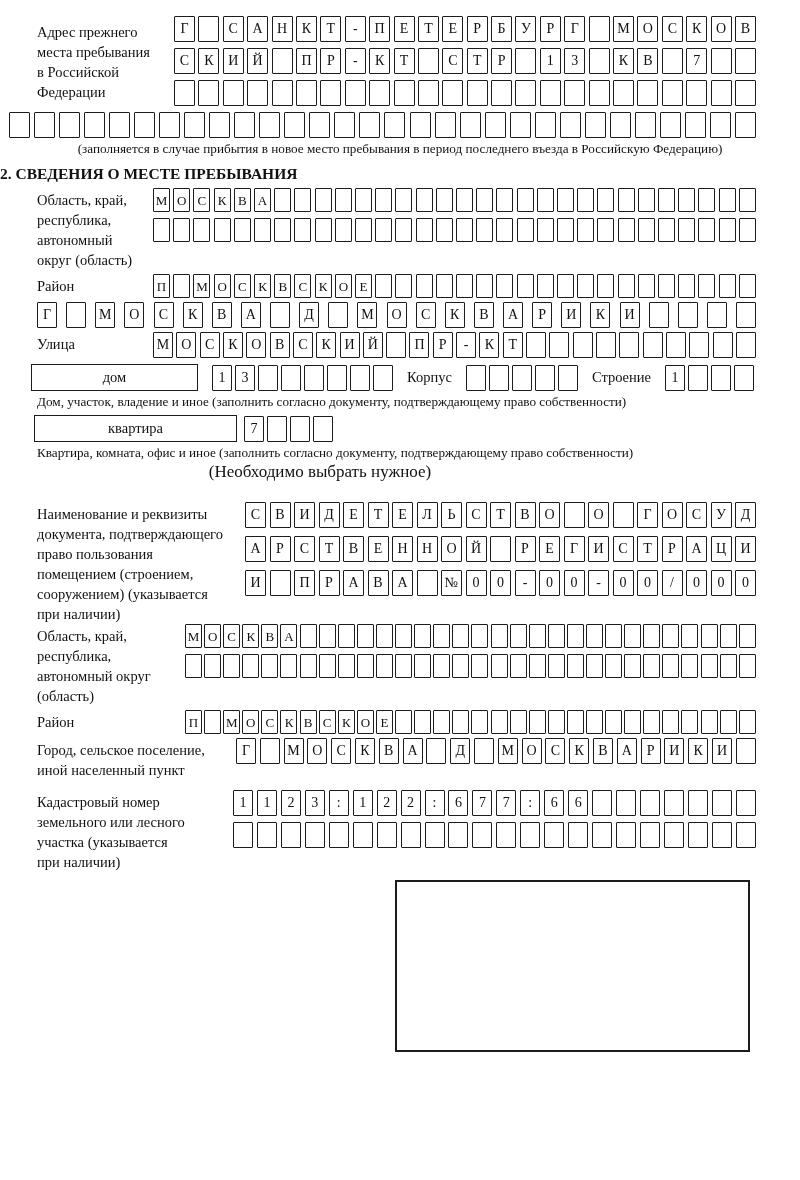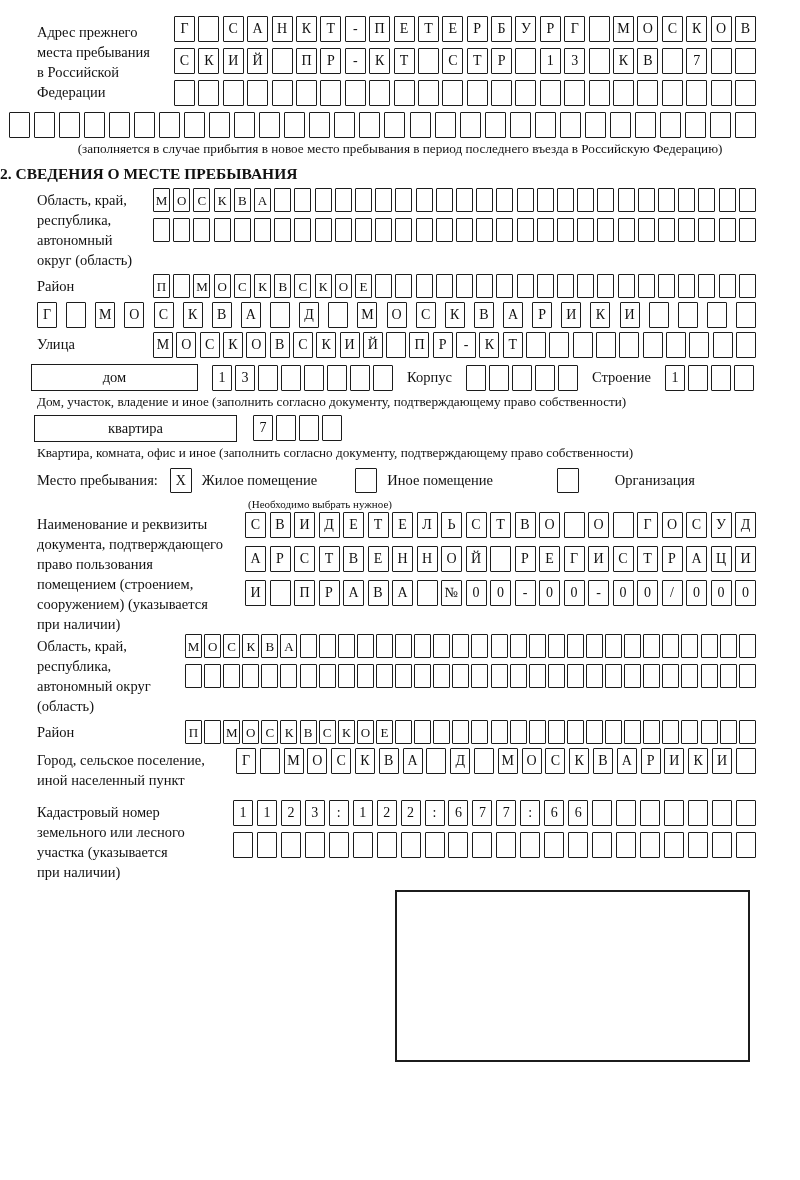--- a/index.html
+++ b/index.html
@@ -23,37 +23,37 @@
   .br-addr .cell,.br-full .cell{width:21px;height:26px;}
   .br-s30 .cell{width:17px;height:24px;font-size:13px;}
   .br-doc .cell{width:21px;height:26px;}
   .br-full{margin:6px 44px 0 9px;}
   .cap{font-size:13.2px;line-height:16px;}
   .cap-center{text-align:center;margin-top:3px;}
   .cap-left{margin:3px 44px 0 37px;}
   .h2{font-weight:bold;text-align:left;font-size:15.5px;margin:8px 0 5px 0;}
   .h3{font-weight:bold;text-align:center;font-size:15px;margin:10px 0 4px 0;}
   .subtitle{white-space:pre-line;text-align:center;font-size:13.4px;line-height:17px;margin-bottom:5px;}
-  .mt4{margin-top:4px}.mt6{margin-top:0}.mt10{margin-top:10px}
+  .mt4{margin-top:4px}.mt6{margin-top:22px}.mt10{margin-top:10px}
   .addr-block{margin-top:16px;align-items:center;}
   .widebox{
     box-sizing:border-box;border:1.6px solid #1c1c1c;height:27px;flex:none;
     display:flex;align-items:center;justify-content:center;font-size:14.5px;
   }
   .wb-dom{width:167px}.wb-kv{width:203px}
   .dom-row{display:flex;align-items:center;justify-content:space-between;margin:6px 46px 0 31px;}
-  .kv-row{display:flex;gap:16px;margin:5px 44px 0 34px;}
+  .kv-row{display:flex;align-items:center;gap:7px;margin:5px 44px 0 34px;}
   .cellgroup{display:flex;gap:3px;}
   .cellgroup .cell{width:20px;height:26px;}
   .inline-label{font-size:14.5px;flex:none;}
   .stay-row{display:flex;align-items:center;margin:7px 44px 0 37px;}
   .stay-row .checkcell{width:22px;height:25px;margin:0 10px 0 12px;}
   .stay-row .opt{margin-right:0;}
   .stay-row .sp{width:26px;flex:none;}
-  .necessary{width:640px;text-align:center;margin-top:3px;font-size:11px;}
+  .necessary{width:640px;text-align:center;margin-top:3px;font-size:17px;}
   .stampbox{margin:8px 50px 0 395px;width:355px;height:172px;border:2px solid #1c1c1c;box-sizing:border-box;}
 </style>
 </head>
 <body>
 
 <div class="page">
 
 
   <div class="row addr-block">
     <div class="flabel w137">Адрес прежнего
@@ -388,33 +388,20 @@
     <div class="widebox wb-kv">квартира</div>
     <div class="cellgroup">
         <div class="cell">7</div>
         <div class="cell"></div>
         <div class="cell"></div>
         <div class="cell"></div>
       </div>
   </div>
   <div class="cap cap-left">Квартира, комната, офис и иное (заполнить согласно документу, подтверждающему право собственности)</div>
 
-  <div class="stay-row">
-    <span class="inline-label">Место пребывания:</span>
-    <div class="cell checkcell">X</div>
-    <span class="opt">Жилое помещение</span>
-    <span class="sp"></span>
-    <div class="cell checkcell"></div>
-    <span class="opt">Иное помещение</span>
-    <span class="sp"></span>
-      <span class="sp"></span>
-    <div class="cell checkcell"></div>
-    <span class="sp"></span>
-    <span class="opt">Организация</span>
-  </div>
   <div class="cap necessary">(Необходимо выбрать нужное)</div>
 
   <div class="row mt6">
     <div class="flabel w208">Наименование и реквизиты
 документа, подтверждающего
 право пользования
 помещением (строением,
 сооружением) (указывается
 при наличии)</div>
     <div class="cellcol" style="gap:8px;">

